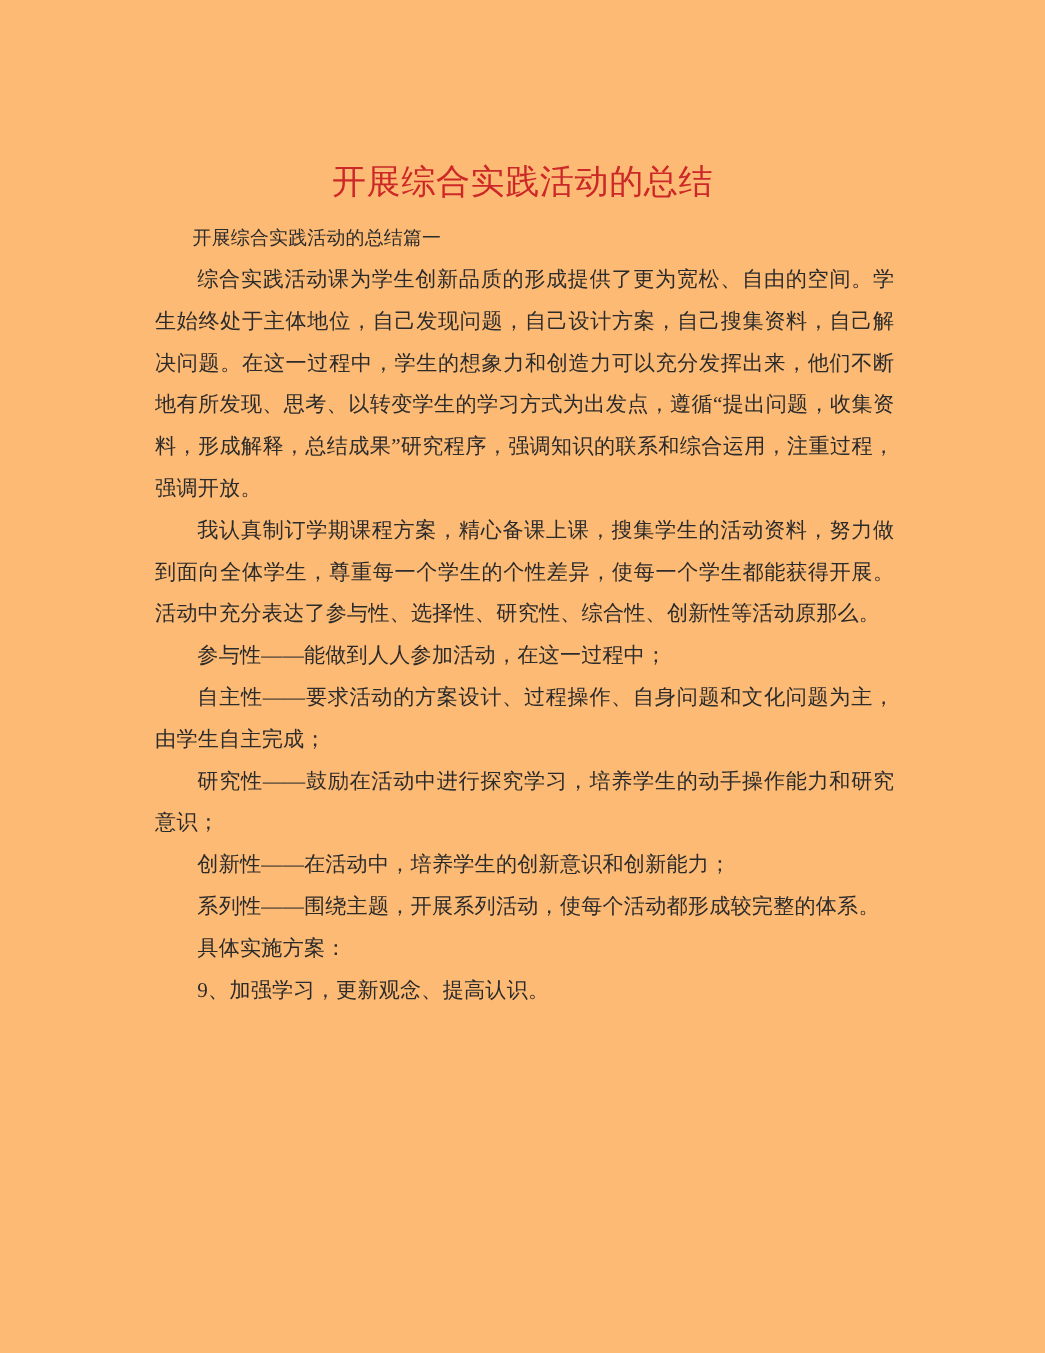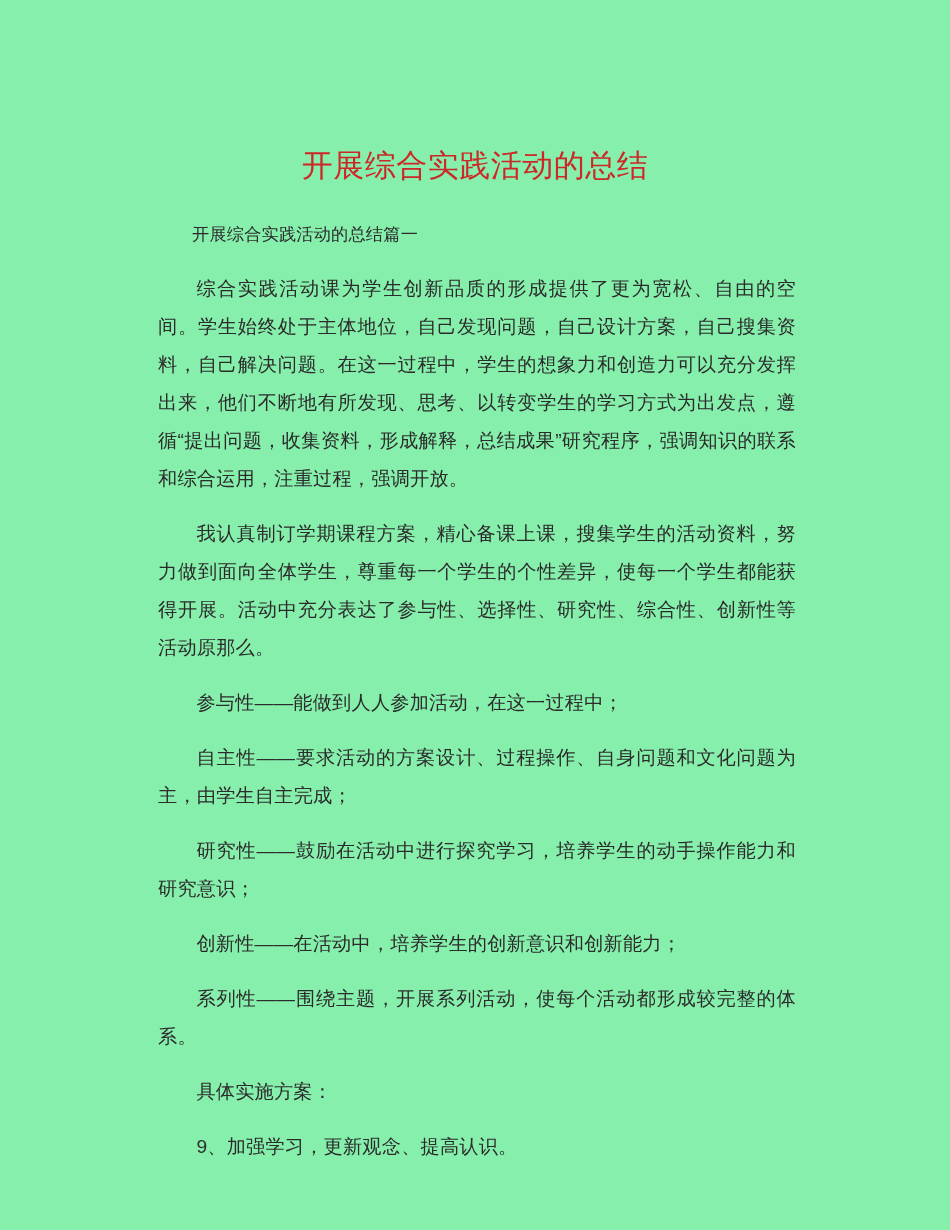--- a/index.html
+++ b/index.html
@@ -14,21 +14,21 @@
     height: 1230px;
     position: relative;
     overflow: hidden;
     -webkit-font-smoothing: antialiased;
   }
 
   .page {
     width: 950px;
     height: 1230px;
     position: relative;
-    background: #86efac;
+    background: #fdba74;
     box-sizing: border-box;
     overflow: hidden;
   }
 
   .doc-title {
     position: absolute;
     top: 124px;
     left: 0;
     width: 950px;
     text-align: center;
@@ -42,29 +42,29 @@
   }
 
   .body-block {
     position: absolute;
     top: 198px;
     left: 141px;
     width: 672px;
   }
 
   p.para {
-    margin: 17px;
+    margin: 0;
     padding: 0;
     color: #2b2b2b;
     font-size: 19.2px;
     line-height: 38px;
     text-align: justify;
     text-justify: inter-character;
     text-indent: 38.4px;
-    font-family: Liberation Sans, sans-serif;
+    font-family: Liberation Serif, serif;
     letter-spacing: 0.2px;
     word-break: break-all;
   }
 
   p.para.subhead {
     font-size: 17.2px;
     letter-spacing: 0.2px;
     text-indent: 34px;
   }
 

